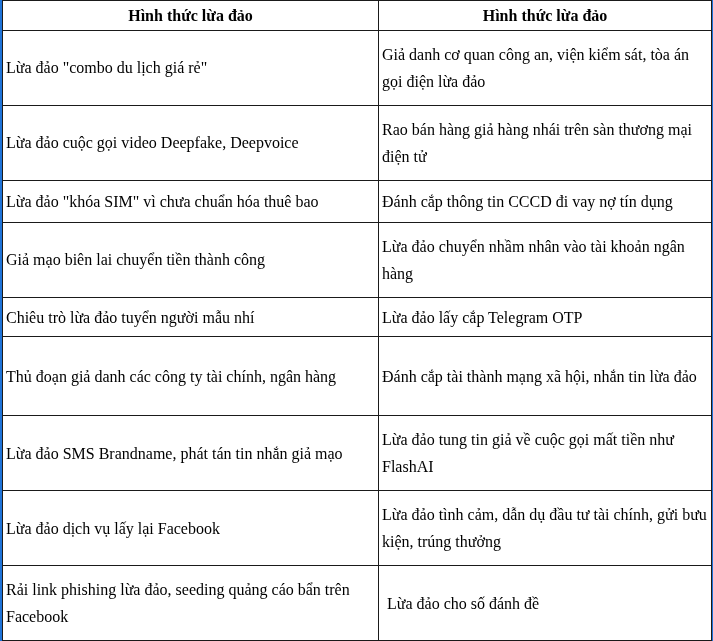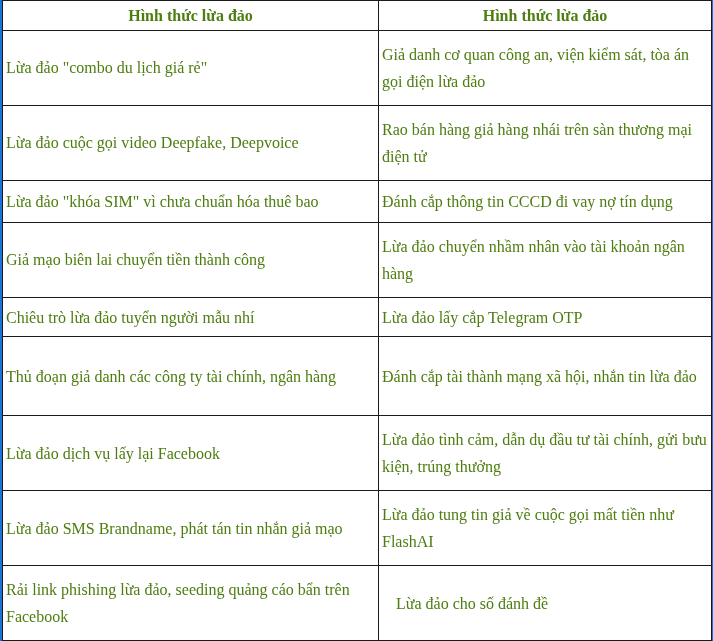--- a/index.html
+++ b/index.html
@@ -5,32 +5,32 @@
   html, body { margin: 0; padding: 0; background: #ffffff; }
   body { width: 713px; height: 641px; overflow: hidden; }
   .wrap {
     width: 713px; height: 641px; box-sizing: border-box;
     border-left: 2px solid #1e73d8; border-right: 2px solid #1e73d8;
   }
   table {
     width: 709px; height: 641px;
     border-collapse: collapse; table-layout: fixed;
     font-family: "Liberation Serif", "DejaVu Serif", serif;
-    font-size: 16px; color: #4d7c0f;
+    font-size: 16px; color: #000000;
   }
   col.c1 { width: 376px; }
   col.c2 { width: 333px; }
   th, td {
     border: 1px solid #1a1a1a;
     vertical-align: middle;
     line-height: 27px;
   }
   th { font-weight: bold; text-align: center; height: 29px; padding: 0 4px; }
   td { text-align: left; padding: 0 3px; }
-  td.indent { padding-left: 17px; }
+  td.indent { padding-left: 8px; }
 </style>
 </head>
 <body>
 
 <div class="wrap">
 <table>
   <colgroup>
         <col class="c1">
         <col class="c2">
       </colgroup>
@@ -59,26 +59,26 @@
     </tr>
     <tr style="height:29px">
       <td>Chiêu trò lừa đảo tuyển người mẫu nhí</td>
       <td>Lừa đảo lấy cắp Telegram OTP</td>
     </tr>
     <tr style="height:58px">
       <td>Thủ đoạn giả danh các công ty tài chính, ngân hàng</td>
       <td>Đánh cắp tài thành mạng xã hội, nhắn tin lừa đảo</td>
     </tr>
     <tr style="height:55px">
+      <td>Lừa đảo SMS Brandname, phát tán tin nhắn giả mạo</td>
+      <td>Lừa đảo tung tin giả về cuộc gọi mất tiền như FlashAI</td>
+    </tr>
+    <tr style="height:55px">
       <td>Lừa đảo dịch vụ lấy lại Facebook</td>
       <td>Lừa đảo tình cảm, dẫn dụ đầu tư tài chính, gửi bưu kiện, trúng thưởng</td>
-    </tr>
-    <tr style="height:55px">
-      <td>Lừa đảo SMS Brandname, phát tán tin nhắn giả mạo</td>
-      <td>Lừa đảo tung tin giả về cuộc gọi mất tiền như FlashAI</td>
     </tr>
     <tr style="height:55px">
       <td>Rải link phishing lừa đảo, seeding quảng cáo bẩn trên Facebook</td>
       <td class="indent">Lừa đảo cho số đánh đề</td>
     </tr>
   </tbody>
 </table>
 </div>
 
 </body></html>

